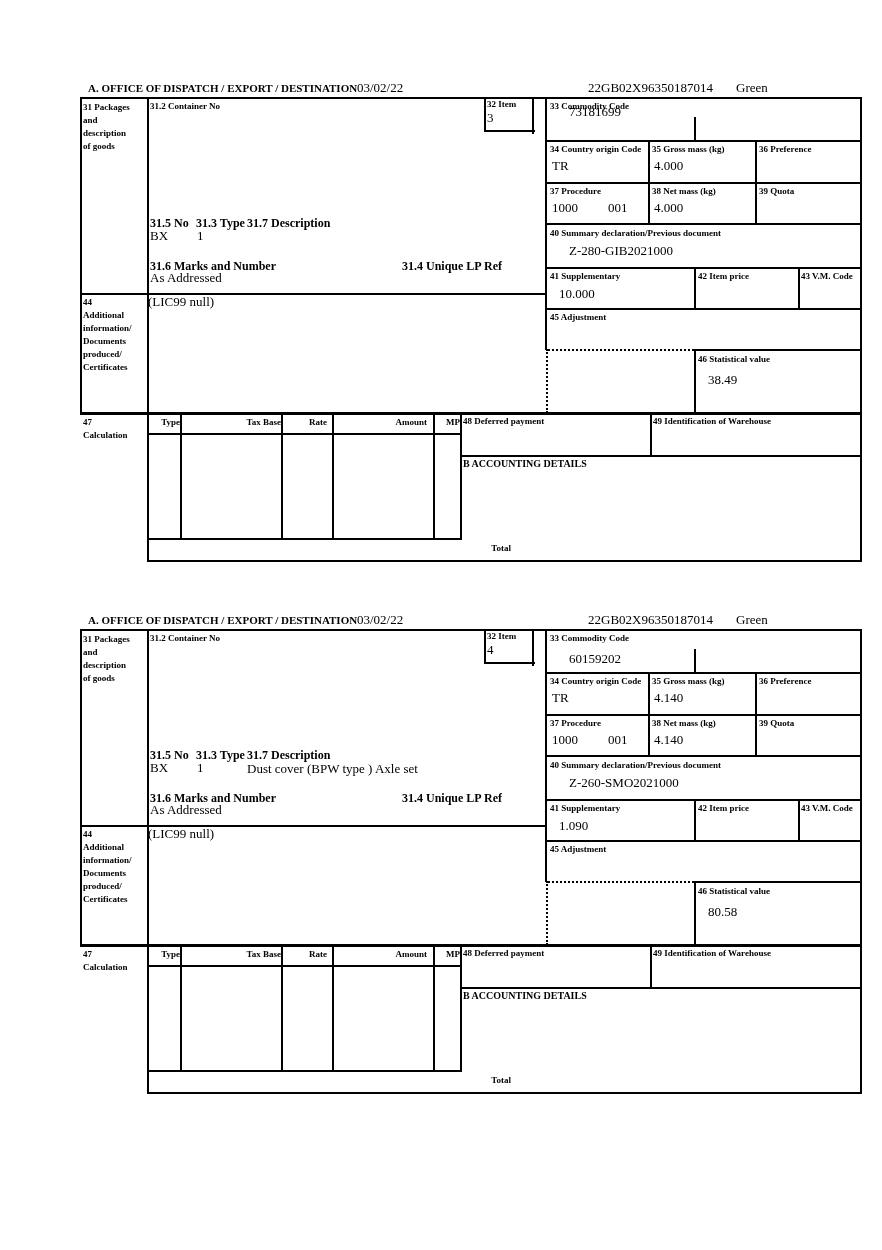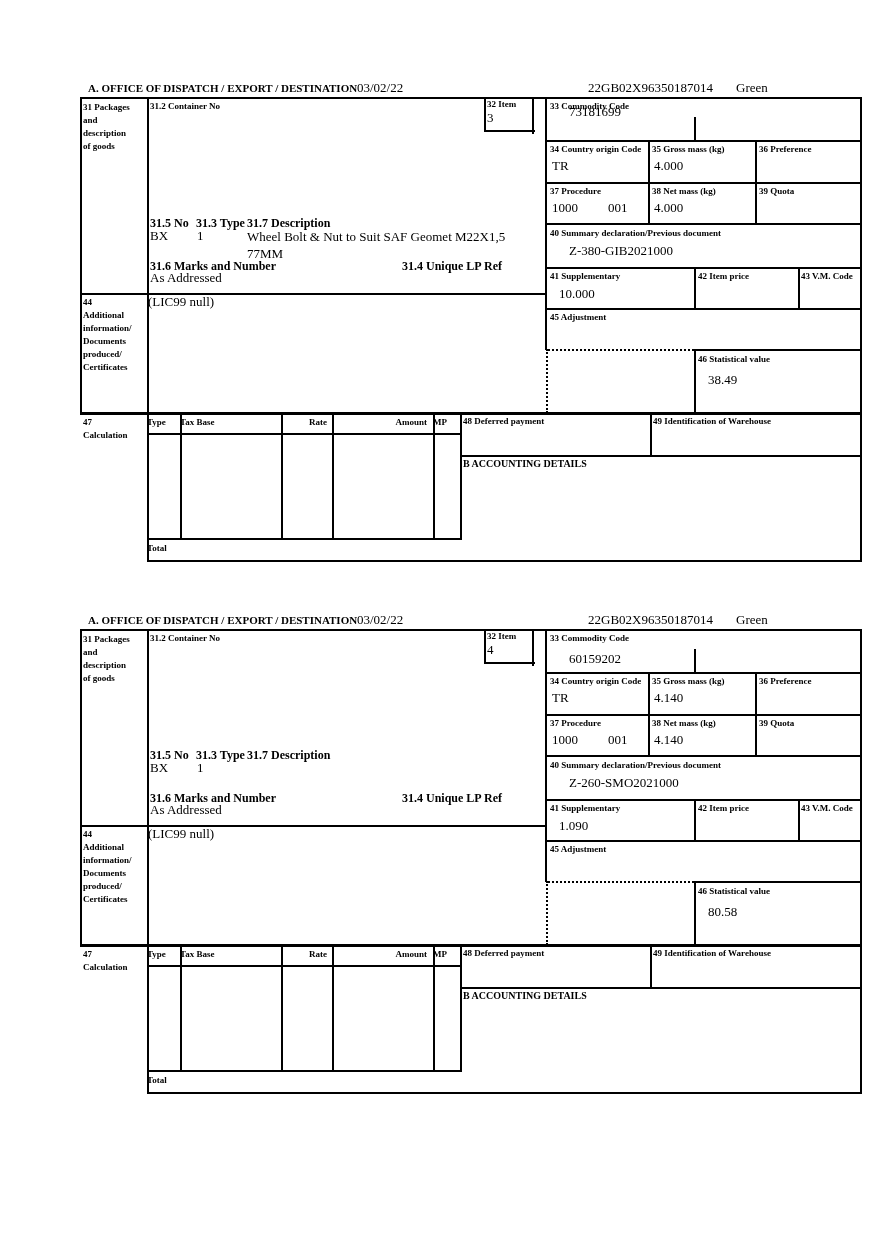--- a/index.html
+++ b/index.html
@@ -11,21 +11,21 @@
   .hl{height:2px;}
   .vl{width:2px;}
   .dh{position:absolute;height:0;border-top:2px dotted #000;}
   .dv{position:absolute;width:0;border-left:2px dotted #000;}
   .lbl{position:absolute;font-weight:bold;font-size:9px;line-height:10px;white-space:nowrap;}
   .lbl-s{position:absolute;font-weight:bold;font-size:12px;line-height:9px;white-space:nowrap;}
   .val{position:absolute;font-size:13px;line-height:15px;white-space:nowrap;}
   .ml{white-space:pre-line;line-height:13px;}
   .desc{white-space:pre-line;line-height:17px;}
   .th{position:absolute;font-weight:bold;font-size:9px;}
-  .tc{text-align:left;}
+  .tc{text-align:right;}
   .tr{text-align:right;}
   .hdr-office{font-size:11px;}
   .acct{font-size:10px;}
 </style>
 </head>
 <body>
 
 <div id="page">
 
   <div class="sheet-form" style="top:79px">
@@ -85,35 +85,33 @@
       <span class="lbl" style="left:572px;top:47px">35 Gross mass (kg)</span>
       <span class="val" style="left:574px;top:61px">4.000</span>
       <span class="lbl" style="left:679px;top:47px">36 Preference</span>
       <span class="lbl" style="left:470px;top:89px">37 Procedure</span>
       <span class="val" style="left:472px;top:103px">1000</span>
       <span class="val" style="left:528px;top:103px">001</span>
       <span class="lbl" style="left:572px;top:89px">38 Net mass (kg)</span>
       <span class="val" style="left:574px;top:103px">4.000</span>
       <span class="lbl" style="left:679px;top:89px">39 Quota</span>
       <span class="lbl" style="left:470px;top:131px">40 Summary declaration/Previous document</span>
-      <span class="val" style="left:489px;top:146px">Z-380-GIB2021000</span>
+      <span class="val" style="left:489px;top:146px">Z-280-GIB2021000</span>
       <span class="lbl" style="left:470px;top:174px">41 Supplementary</span>
       <span class="val" style="left:479px;top:189px">10.000</span>
       <span class="lbl" style="left:618px;top:174px">42 Item price</span>
       <span class="lbl" style="left:721px;top:174px">43 V.M. Code</span>
       <span class="lbl" style="left:470px;top:215px">45 Adjustment</span>
       <span class="lbl" style="left:618px;top:257px">46 Statistical value</span>
       <span class="val" style="left:628px;top:275px">38.49</span>
       <span class="lbl-s" style="left:70px;top:122px">31.5 No</span>
       <span class="lbl-s" style="left:116px;top:122px">31.3 Type</span>
       <span class="lbl-s" style="left:167px;top:122px">31.7 Description</span>
       <span class="val" style="left:70px;top:131px">BX</span>
       <span class="val" style="left:117px;top:131px">1</span>
-      <span class="val desc" style="left:167px;top:131px;width:330px">Wheel Bolt &amp; Nut to Suit SAF Geomet M22X1,5
-77MM</span>
       <span class="lbl-s" style="left:70px;top:165px">31.6 Marks and Number</span>
       <span class="lbl-s" style="left:322px;top:165px">31.4 Unique LP Ref</span>
       <span class="val" style="left:70px;top:173px">As Addressed</span>
       <span class="lbl ml" style="left:3px;top:199px;width:62px">44
 Additional
 information/
 Documents
 produced/
 Certificates</span>
       <span class="val" style="left:68px;top:197px">(LIC99 null)</span>
@@ -200,20 +198,21 @@
       <span class="lbl" style="left:618px;top:174px">42 Item price</span>
       <span class="lbl" style="left:721px;top:174px">43 V.M. Code</span>
       <span class="lbl" style="left:470px;top:215px">45 Adjustment</span>
       <span class="lbl" style="left:618px;top:257px">46 Statistical value</span>
       <span class="val" style="left:628px;top:275px">80.58</span>
       <span class="lbl-s" style="left:70px;top:122px">31.5 No</span>
       <span class="lbl-s" style="left:116px;top:122px">31.3 Type</span>
       <span class="lbl-s" style="left:167px;top:122px">31.7 Description</span>
       <span class="val" style="left:70px;top:131px">BX</span>
       <span class="val" style="left:117px;top:131px">1</span>
+      <span class="val desc" style="left:167px;top:131px;width:330px">Dust cover (BPW type ) Axle set</span>
       <span class="lbl-s" style="left:70px;top:165px">31.6 Marks and Number</span>
       <span class="lbl-s" style="left:322px;top:165px">31.4 Unique LP Ref</span>
       <span class="val" style="left:70px;top:173px">As Addressed</span>
       <span class="lbl ml" style="left:3px;top:199px;width:62px">44
 Additional
 information/
 Documents
 produced/
 Certificates</span>
       <span class="val" style="left:68px;top:197px">(LIC99 null)</span>

